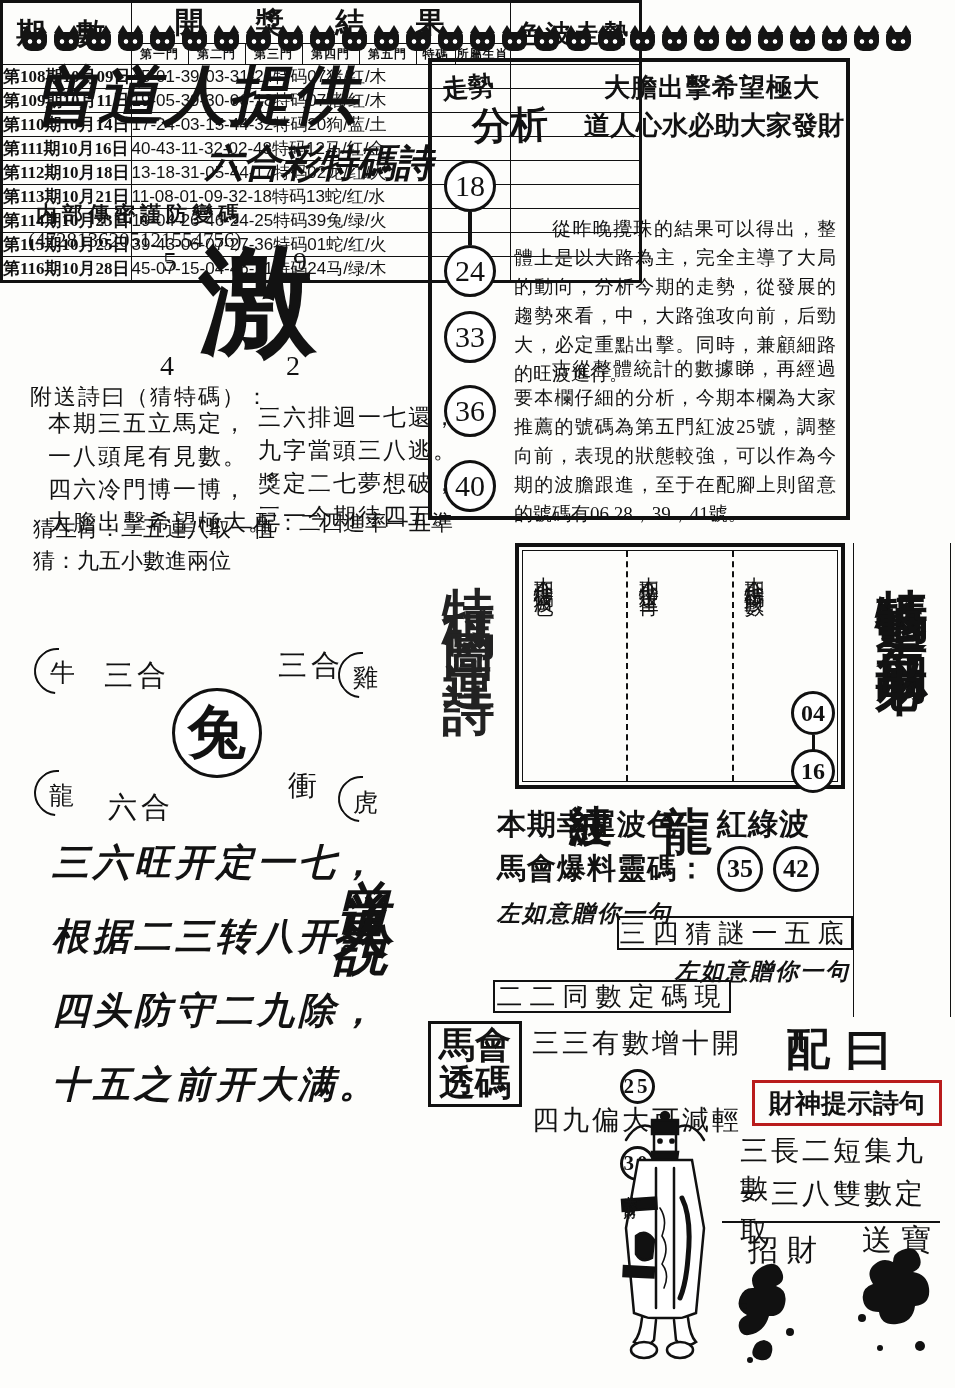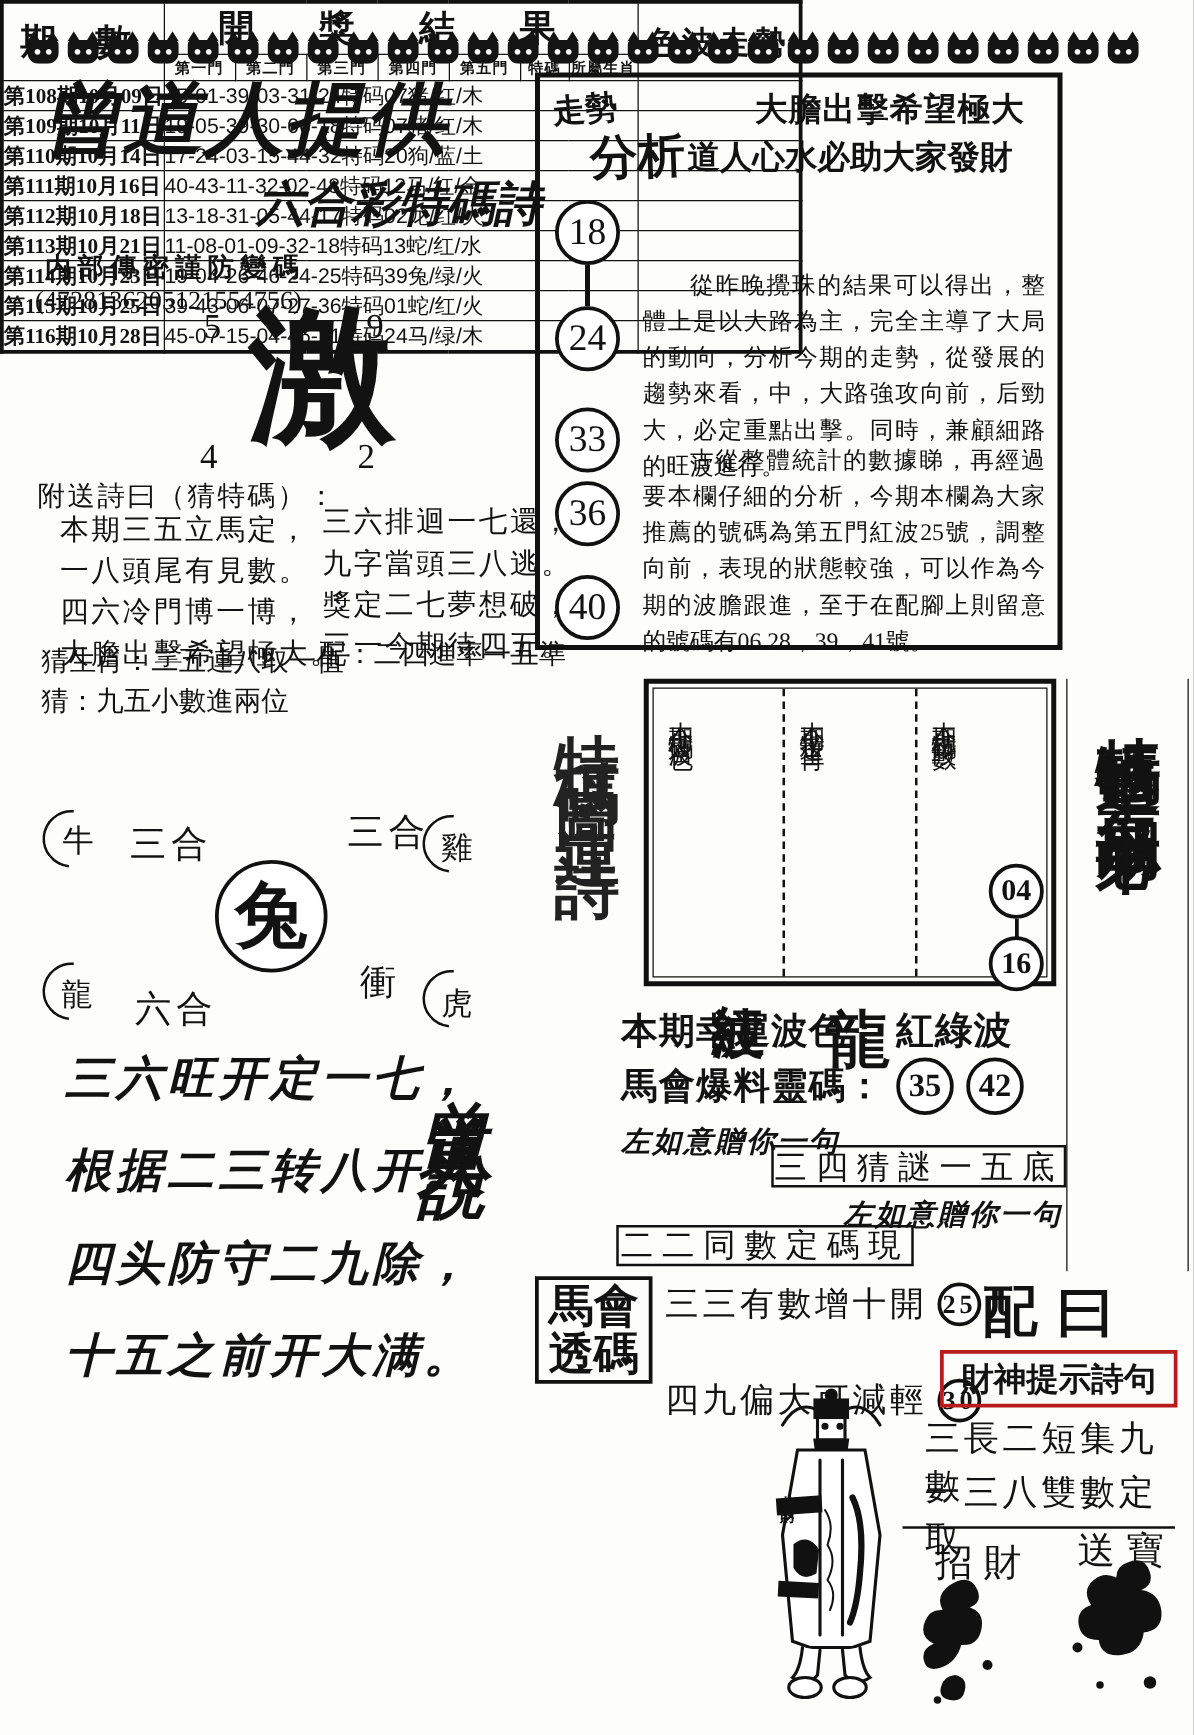--- a/index.html
+++ b/index.html
@@ -39,21 +39,21 @@
   .poem-guess{left:33px;top:546px;font-size:22px;}
 
   
   #analysis-box{left:428px;top:58px;width:414px;height:454px;border:4px solid #111;}
   .a-tag1{left:10px;top:8px;font-size:26px;font-weight:bold;transform:rotate(-5deg);
     font-family:"DejaVu Serif",serif;}
   .a-tag2{left:40px;top:38px;font-size:38px;font-weight:900;transform:rotate(-2deg);
     font-family:"DejaVu Serif",serif;}
   .a-h1{left:150px;top:8px;width:260px;text-align:center;font-size:26px;font-weight:900;
     font-family:"Liberation Sans",sans-serif;letter-spacing:1px;}
-  .a-h2{left:118px;top:46px;width:294px;text-align:left;font-size:26px;font-weight:900;
+  .a-h2{left:118px;top:46px;width:294px;text-align:right;font-size:26px;font-weight:900;
     font-family:"Liberation Sans",sans-serif;}
   .circle{border:3px solid #111;border-radius:50%;display:flex;align-items:center;justify-content:center;
     background:#fff;box-sizing:border-box;}
   .a-circle{width:52px;height:52px;font-size:30px;left:12px;}
   .a-link{left:36px;width:4px;background:#111;}
   .a-para{left:82px;width:322px;font-size:19px;line-height:29px;text-indent:2em;text-align:justify;}
 
   
   .zarc{width:46px;height:46px;border:2.5px solid #111;border-radius:50%;
     border-right-color:transparent;border-bottom-color:transparent;transform:rotate(-40deg);box-sizing:border-box;}
@@ -89,21 +89,21 @@
   .lucky-label{font-size:29px;font-weight:bold;letter-spacing:1px;}
   .l-circle{width:46px;height:46px;font-size:26px;font-weight:bold;}
   .gift{font-size:23px;font-weight:bold;font-style:italic;font-family:"DejaVu Sans",sans-serif;letter-spacing:2px;}
   .rbox{border:2px solid #111;display:flex;align-items:center;justify-content:center;
     font-size:26px;letter-spacing:7px;box-sizing:border-box;}
 
   
   #machui-box{left:428px;top:1021px;width:94px;height:86px;border:3px solid #111;box-sizing:border-box;
     display:flex;flex-direction:column;align-items:center;justify-content:center;
     font-family:"Liberation Sans",sans-serif;font-weight:900;font-size:36px;line-height:1.06;}
-  .m-line{font-size:27px;letter-spacing:3px;display:flex;align-items:center;gap:8px;}
+  .m-line{font-size:27px;letter-spacing:3px;display:flex;align-items:center;gap:8px;flex-direction:column;}
   .m-circle{width:35px;height:35px;font-size:21px;font-weight:bold;}
 
   
   #chase-strip{left:853px;top:543px;width:96px;height:474px;border-left:1.5px solid #111;
     border-right:1.5px solid #111;display:flex;flex-direction:column;align-items:center;}
   .chase-txt{writing-mode:vertical-rl;text-orientation:upright;font-family:"Liberation Sans",sans-serif;
     font-weight:900;font-size:52px;letter-spacing:6px;}
   #chase-top{margin-top:4px;}
   #chase-bottom{margin-top:34px;}
 
@@ -190,21 +190,21 @@
   <div class="abs poem-guess">猜：九五小數進兩位</div>
 
   <div id="analysis-box" class="abs">
     <div class="abs a-tag1">走勢</div>
     <div class="abs a-tag2">分析</div>
     <div class="abs a-h1">大膽出擊希望極大</div>
     <div class="abs a-h2">道人心水必助大家發財</div>
     <div class="abs circle a-circle" style="top:98px;">18</div>
     <div class="abs a-link" style="top:150px;height:33px;"></div>
     <div class="abs circle a-circle" style="top:183px;">24</div>
-    <div class="abs circle a-circle" style="top:264px;text-align:center;">33</div>
+    <div class="abs circle a-circle" style="top:249px;text-align:center;">33</div>
     <div class="abs circle a-circle" style="top:323px;">36</div>
     <div class="abs circle a-circle" style="top:398px;">40</div>
     <div class="abs a-para" style="top:152px;">從昨晚攪珠的結果可以得出，整體上是以大路為主，完全主導了大局的動向，分析今期的走勢，從發展的趨勢來看，中，大路強攻向前，后勁大，必定重點出擊。同時，兼顧細路的旺波進行。</div>
     <div class="abs a-para" style="top:292px;">古從整體統計的數據睇，再經過要本欄仔細的分析，今期本欄為大家推薦的號碼為第五門紅波25號，調整向前，表現的狀態較強，可以作為今期的波膽跟進，至于在配腳上則留意的號碼有06 28，39，41號。</div>
   </div>
 
   <div class="abs zarc" style="left:34px;top:648px;"></div>
   <div class="abs zchar" style="left:50px;top:656px;">牛</div>
   <div class="abs zlabel" style="left:104px;top:656px;">三合</div>
   <div class="abs zlabel" style="left:278px;top:646px;">三合</div>

